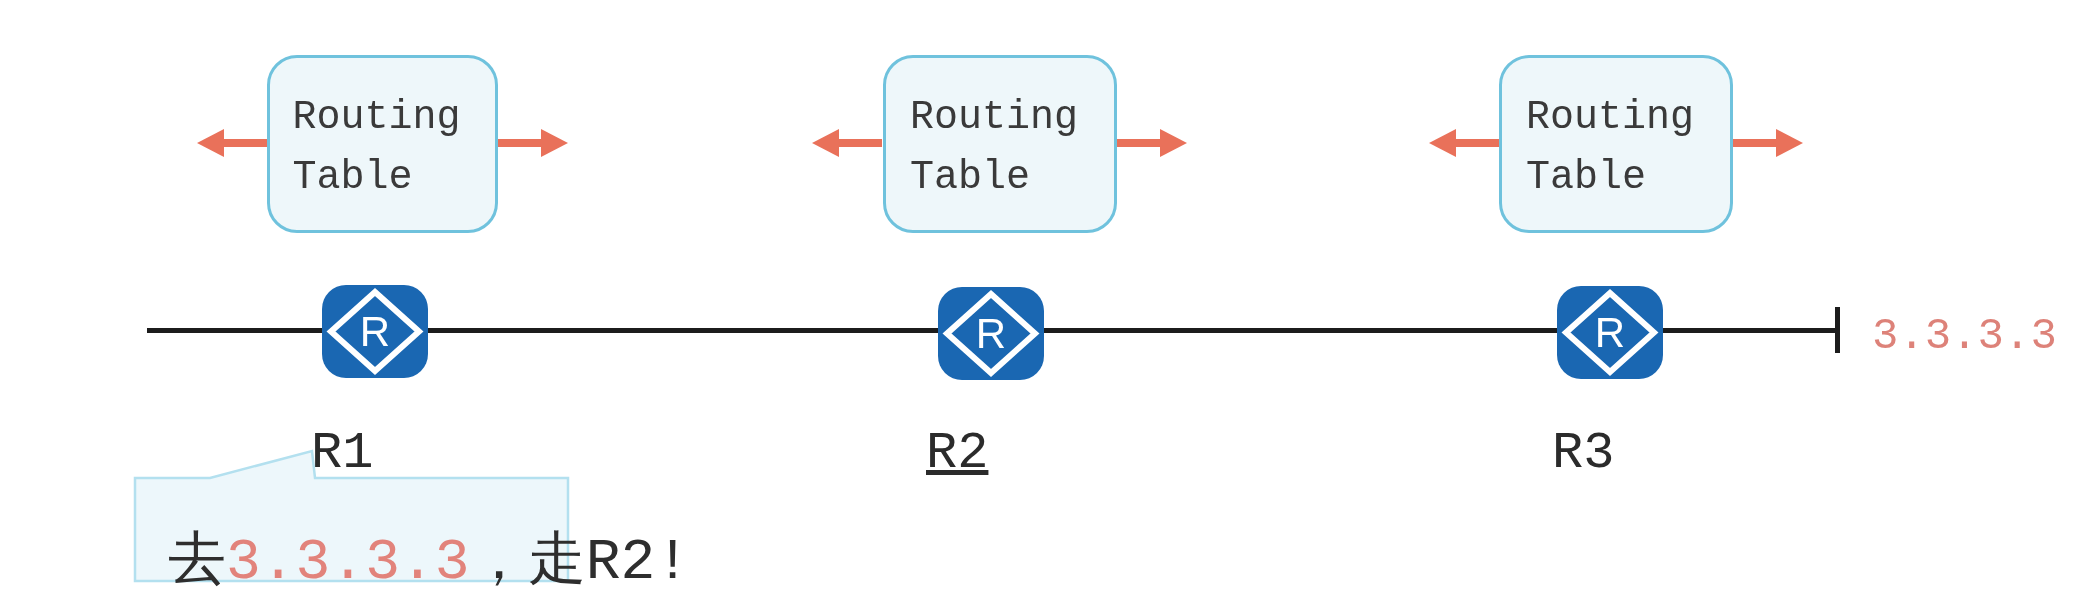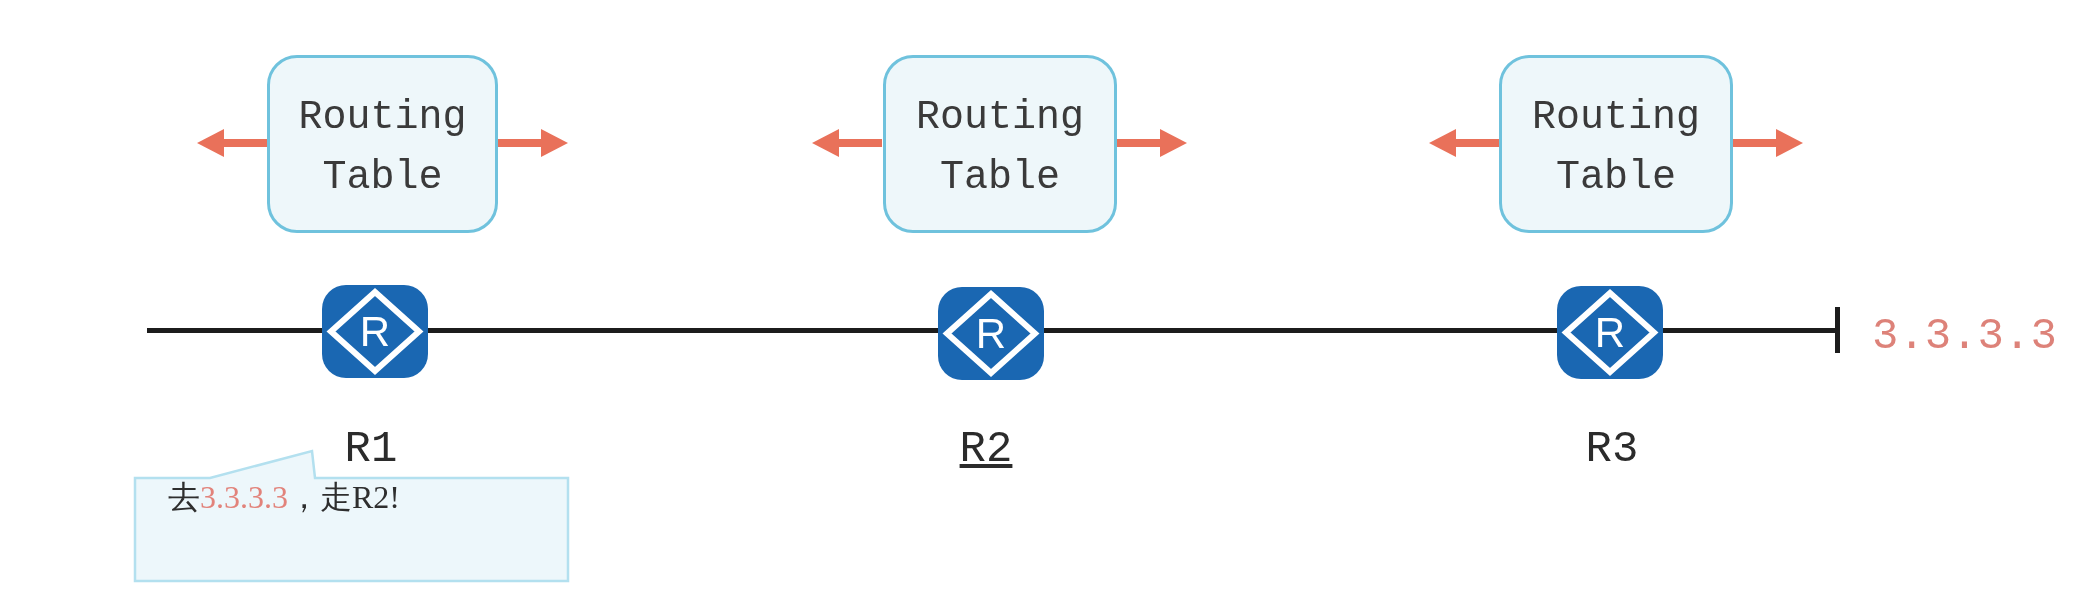--- a/index.html
+++ b/index.html
@@ -30,63 +30,62 @@
 
   
   .rt-box {
     top: 55px; height: 178px;
     background: #eef7fa;
     border: 3px solid #6fc2dd;
     border-radius: 30px;
     display: flex;
     align-items: center;
     justify-content: center;
-    text-align: center;
+    text-align: left;
   }
   .rt-box .rt-label {
     font-family: "Liberation Mono", monospace;
     font-size: 40px;
     line-height: 60px;
     color: #3a3a3a;
     width: 180px;
     padding-top: 8px;
   }
 
   
   .arrow { top: 127px; width: 70px; height: 32px; }
 
   
   .router-icon { width: 106px; height: 93px; }
 
   
   .router-name {
     top: 424px; width: 120px;
-    text-align: center;
     font-family: "Liberation Mono", monospace;
-    font-size: 44px;
+    font-size: 52px;
     color: #2b2b2b;
   }
 
   
   .dest-ip {
     left: 1872px; top: 311px;
     font-family: "Liberation Mono", monospace;
     font-size: 44px;
     color: #dd8279;
     white-space: nowrap;
   }
 
   
   .bubble-svg { left: 130px; top: 445px; }
   .bubble-text {
-    left: 168px; top: 476px;
-    font-size: 32px;
+    left: 168px; top: 520px;
+    font-size: 58px;
     color: #2e2e2e;
     white-space: nowrap;
-    font-family: Liberation Serif, serif;
+    font-family: Liberation Mono, monospace;
   }
   .bubble-text .ip { color: #e2837b; }
 </style>
 </head>
 <body>
 
 <div class="canvas">
 
   <div class="abs topo-line"></div>
   <div class="abs terminator"></div>

